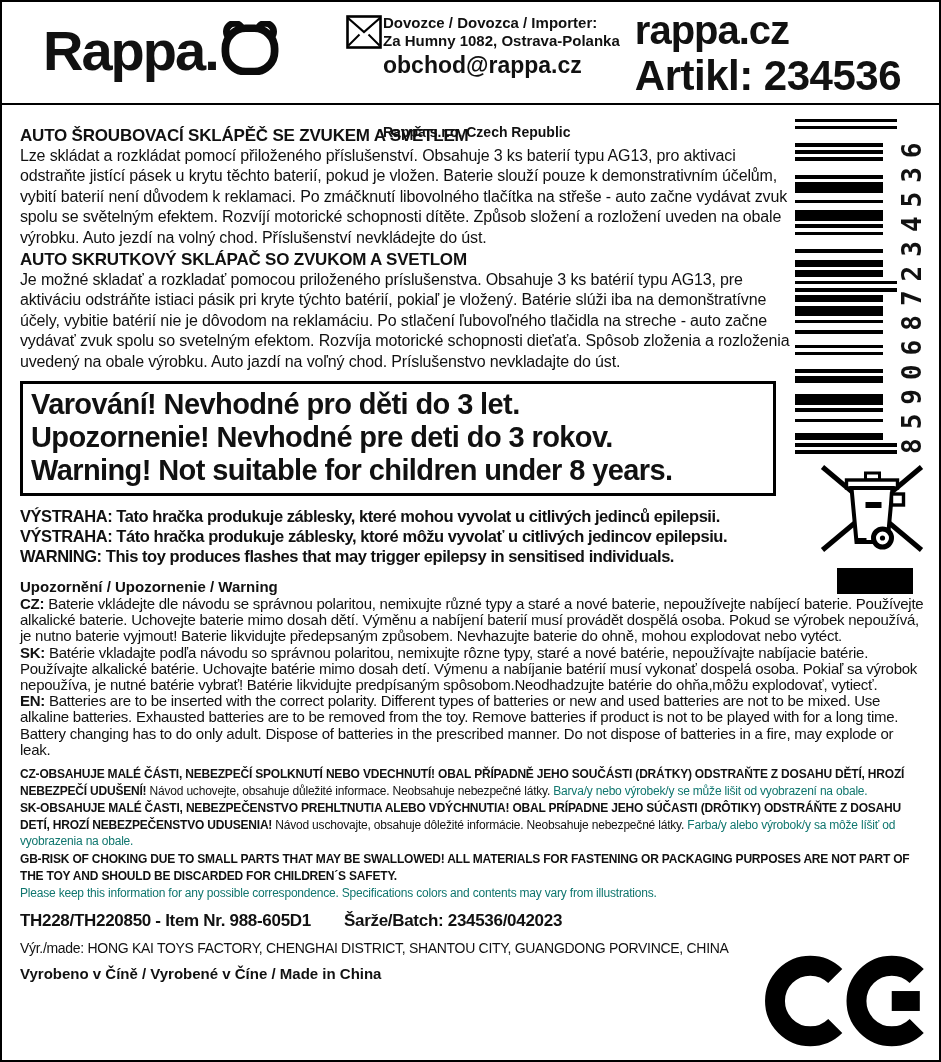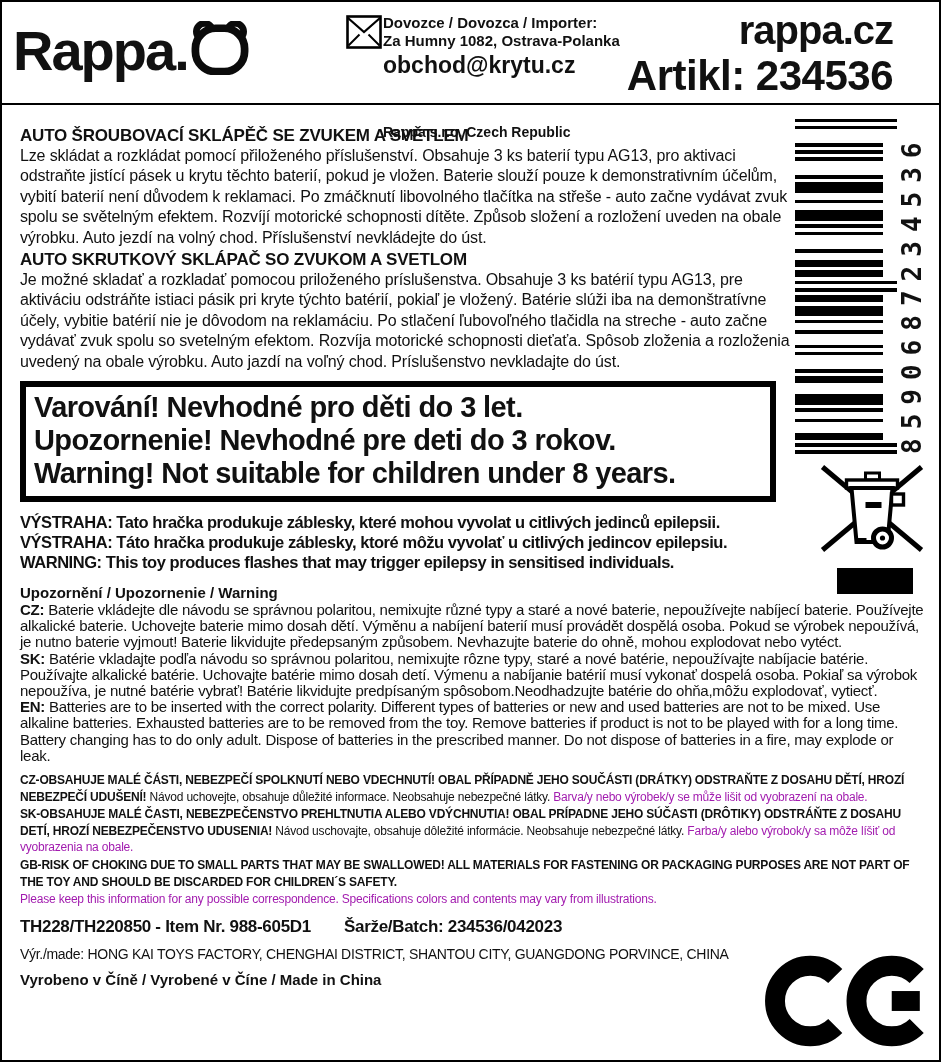--- a/index.html
+++ b/index.html
@@ -3,52 +3,52 @@
 <meta charset="utf-8">
 <style>
   html,body{margin:0;padding:0;background:#e8e8e8;}
   .page{
     position:relative; width:941px; height:1062px; background:#ffffff;
     border:2px solid #000; box-sizing:border-box; overflow:hidden;
     font-family:"Liberation Sans", sans-serif; color:#111;
   }
   
   .header{position:relative; height:101px; border-bottom:2px solid #000;}
-  .brand{position:absolute; left:11px; top:16px; display:flex; align-items:center;}
+  .brand{position:absolute; left:41px; top:16px; display:flex; align-items:center;}
   .brand-text{font-size:56px; font-weight:bold; letter-spacing:-2px;}
   .bear{margin-left:2px; margin-top:-6px;}
   .importer{position:absolute; left:344px; top:12px; display:flex; gap:1px;}
   .imp-lines div{line-height:1.2;}
   .imp-label{font-size:15px; font-weight:bold;}
   .imp-addr{font-size:15px; font-weight:bold;}
   .imp-mail{font-size:23px; font-weight:bold; margin:2px 0 1px 0;}
   .imp-co{font-size:14px; font-weight:bold;margin-top:44px;}
-  .site-art{position:absolute; right:46px; top:6px; text-align:right;}
+  .site-art{position:absolute; right:38px; top:6px; }
   .site{font-size:40px; font-weight:bold; letter-spacing:-1px; line-height:1.1;}
   .artikl{font-size:42px; font-weight:bold; letter-spacing:-0.5px; line-height:1.15;}
   
   .content{padding:0 18px;}
   .prod{width:780px; margin-top:20px;}
   .prod-title{font-size:17px; font-weight:bold; line-height:21px; letter-spacing:-0.2px;}
   .prod-text{font-size:16px; line-height:20.4px; letter-spacing:-0.15px;}
   .warnbox{
-    width:756px; box-sizing:border-box; margin-top:9px; border:6px solid #000000;
+    width:756px; box-sizing:border-box; margin-top:9px; border:3px solid #000000;
     padding:4px 8px 6px 8px;
   }
   .warnbox div{font-size:29px; font-weight:bold; line-height:33px; letter-spacing:-0.6px; white-space:nowrap;}
   .epilepsy{width:815px; margin-top:10px;}
   .epilepsy div{font-size:16.5px; font-weight:bold; line-height:20px; letter-spacing:-0.45px;}
   .battery{width:905px; margin-top:11px;}
   .battery-h{font-size:15px; font-weight:bold; line-height:19px;}
   .battery p{margin:0; font-size:15px; line-height:16.2px; letter-spacing:-0.25px;}
   .battery p b{font-weight:bold;}
   .smallprint{width:907px; margin-top:8px;}
   .smallprint p{margin:0 0 1px 0; font-size:12px; line-height:16.6px; letter-spacing:-0.2px;}
   .sp-b{font-weight:bold;}
-  .gray{color:#a21caf;}
+  .gray{color:#0f766e;}
   .keepinfo{font-size:12.5px; line-height:16px;}
   
   .footrow{display:flex; gap:33px; margin-top:9px; align-items:baseline;}
   .itemnr{font-size:17px; font-weight:bold; letter-spacing:-0.3px;}
   .batch{font-size:17px; font-weight:bold; letter-spacing:-0.3px;}
   .factory{margin-top:9px; font-size:14px; font-weight:normal; letter-spacing:-0.3px;}
   .madein{margin-top:9px; font-size:15px; font-weight:bold;}
   
   .barcode{position:absolute; top:112px; right:12px; width:132px; height:340px;}
   .barcode-inner{width:340px; height:132px; transform-origin:top left;
@@ -80,21 +80,21 @@
     <div class="importer">
       <svg width="36" height="36" viewBox="0 0 36 34">
         <rect x="1.5" y="1.5" width="33" height="31" fill="#fff" stroke="#000" stroke-width="2.6"></rect>
         <polyline points="2,3 18,17 34,3" fill="none" stroke="#000" stroke-width="2.2"></polyline>
         <line x1="2.5" y1="30.5" x2="13.5" y2="19.5" stroke="#000" stroke-width="2"></line>
         <line x1="33.5" y1="30.5" x2="22.5" y2="19.5" stroke="#000" stroke-width="2"></line>
       </svg>
       <div class="imp-lines">
         <div class="imp-label">Dovozce / Dovozca / Importer:</div>
         <div class="imp-addr">Za Humny 1082, Ostrava-Polanka</div>
-        <div class="imp-mail">obchod@krytu.cz</div>
+        <div class="imp-mail">obchod@rappa.cz</div>
         <div class="imp-co">Rappa s.r.o. Czech Republic</div>
       </div>
     </div>
     <div class="site-art">
       <div class="site">rappa.cz</div>
       <div class="artikl">Artikl: 234536</div>
     </div>
   </div>
 
   <div class="content">

